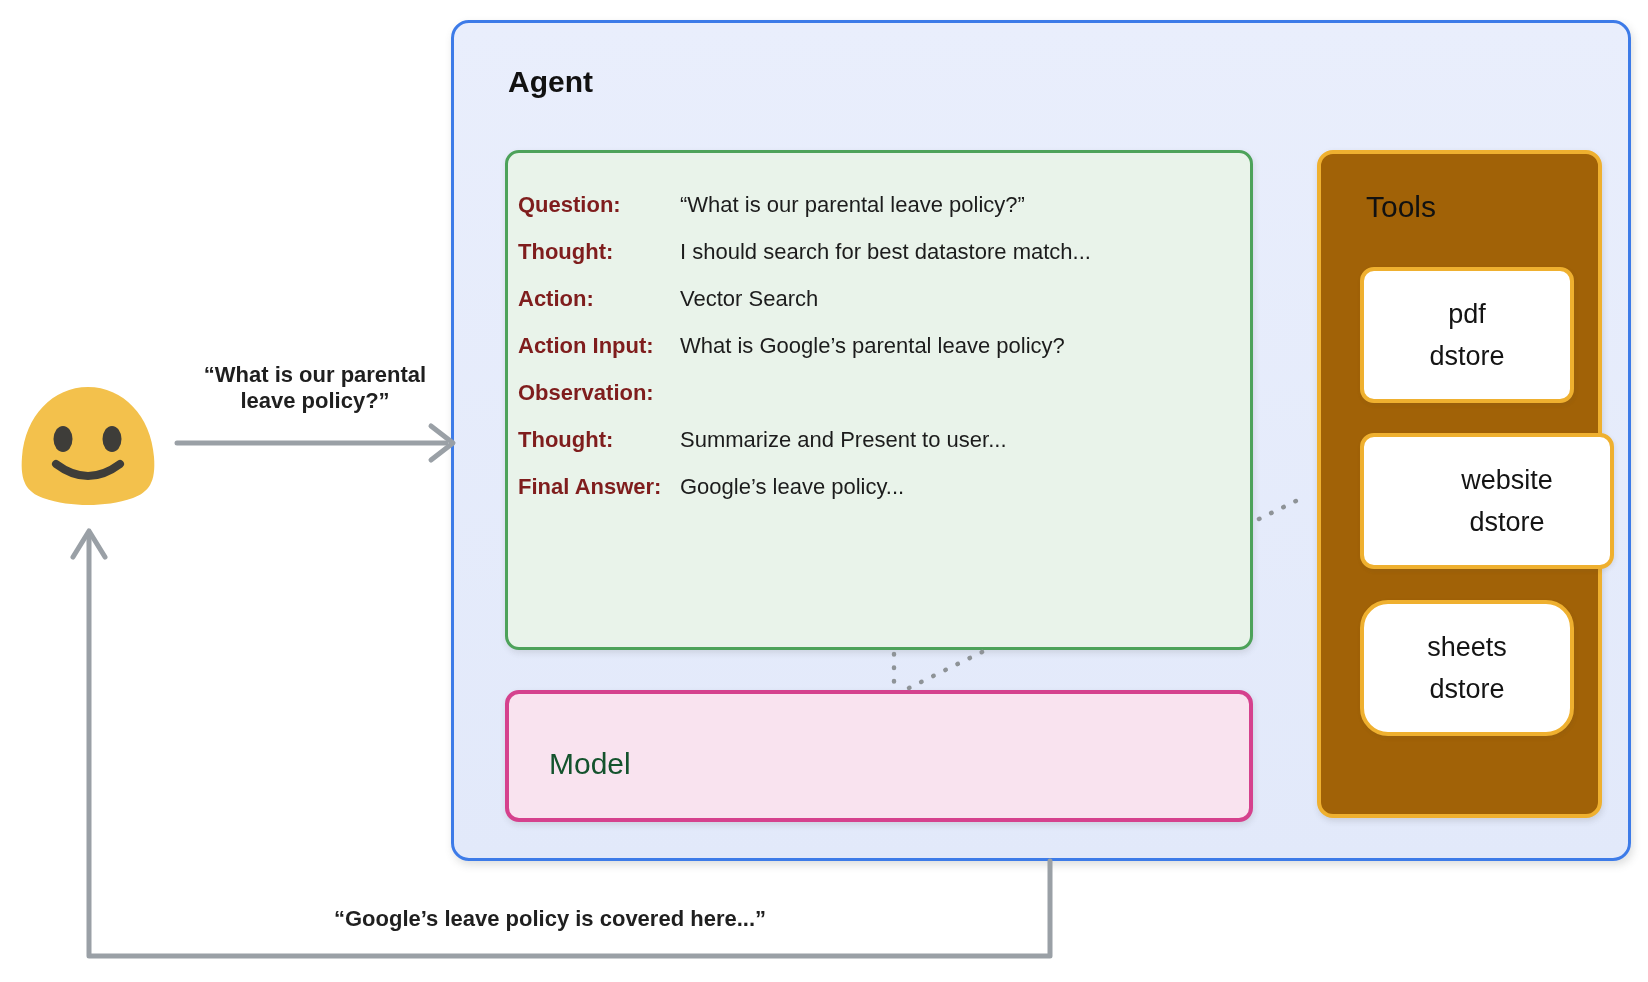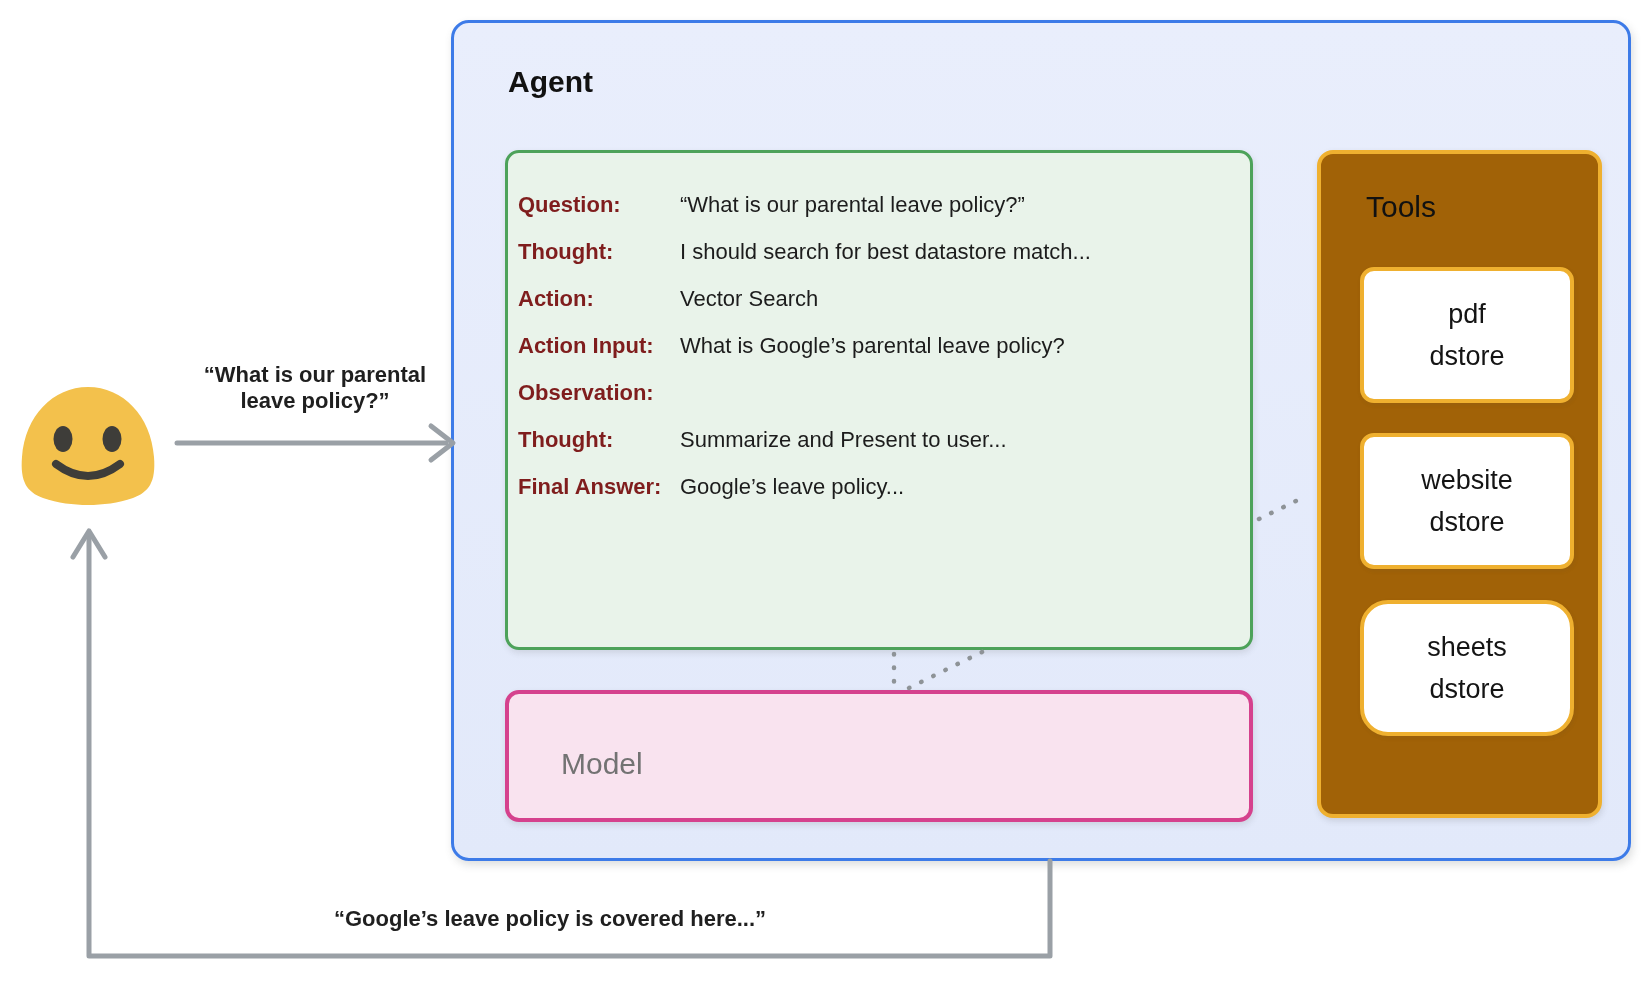--- a/index.html
+++ b/index.html
@@ -27,39 +27,39 @@
   .t-row.mt-lg{margin-top:9px;}
   .t-label{width:148px;flex:none;font-weight:700;color:#7f1d1d;}
   .t-value{margin-left:14px;font-weight:400;color:#1c1c1c;}
   
   .model-box{
     left:505px;top:690px;width:748px;height:132px;
     background:#f9e3ef;border:4px solid #d5418d;border-radius:14px;
     box-shadow:1px 3px 6px rgba(68,71,70,.14);
     display:flex;align-items:center;
   }
-  .model-title{padding-left:52px;font-size:30px;font-weight:500;color:#737373;margin-top:16px;}
+  .model-title{padding-left:40px;font-size:30px;font-weight:500;color:#14532d;margin-top:16px;}
   
   .tools-box{
     left:1303px;top:150px;width:285px;height:668px;
     background:#a16207;border:4px solid #efb02f;border-radius:16px;
     box-shadow:1px 3px 6px rgba(68,71,70,.16);
     margin-left:14px;
   }
   .tools-title{position:absolute;left:45px;top:36px;font-size:30px;font-weight:500;color:#111;}
   .tool-item{
     position:absolute;left:39px;width:206px;height:128px;
     background:#ffffff;border:4px solid #efb02f;border-radius:14px;
     display:flex;flex-direction:column;align-items:center;justify-content:center;
     font-size:27px;font-weight:500;line-height:1.22;color:#141414;text-align:center;
     box-shadow:1px 2px 4px rgba(68,71,70,.10);
     gap:9px;
   }
   .tool-item.pos-1{top:113px;}
-  .tool-item.pos-2{top:279px;}
+  .tool-item.pos-2{top:279px;padding-left:40px;}
   .tool-item.pos-3{top:446px;border-radius:28px;}
   
   .ann{position:absolute;font-size:22px;font-weight:600;color:#1f1f1f;text-align:center;line-height:1.2;}
   .ann-request{left:175px;top:362px;width:280px;}
   .ann-response{left:250px;top:906px;width:600px;}
   
   .user-emoji{position:absolute;left:13px;top:382px;width:150px;height:125px;}
   
   .overlay{position:absolute;left:0;top:0;width:1648px;height:982px;pointer-events:none;}
 </style>

